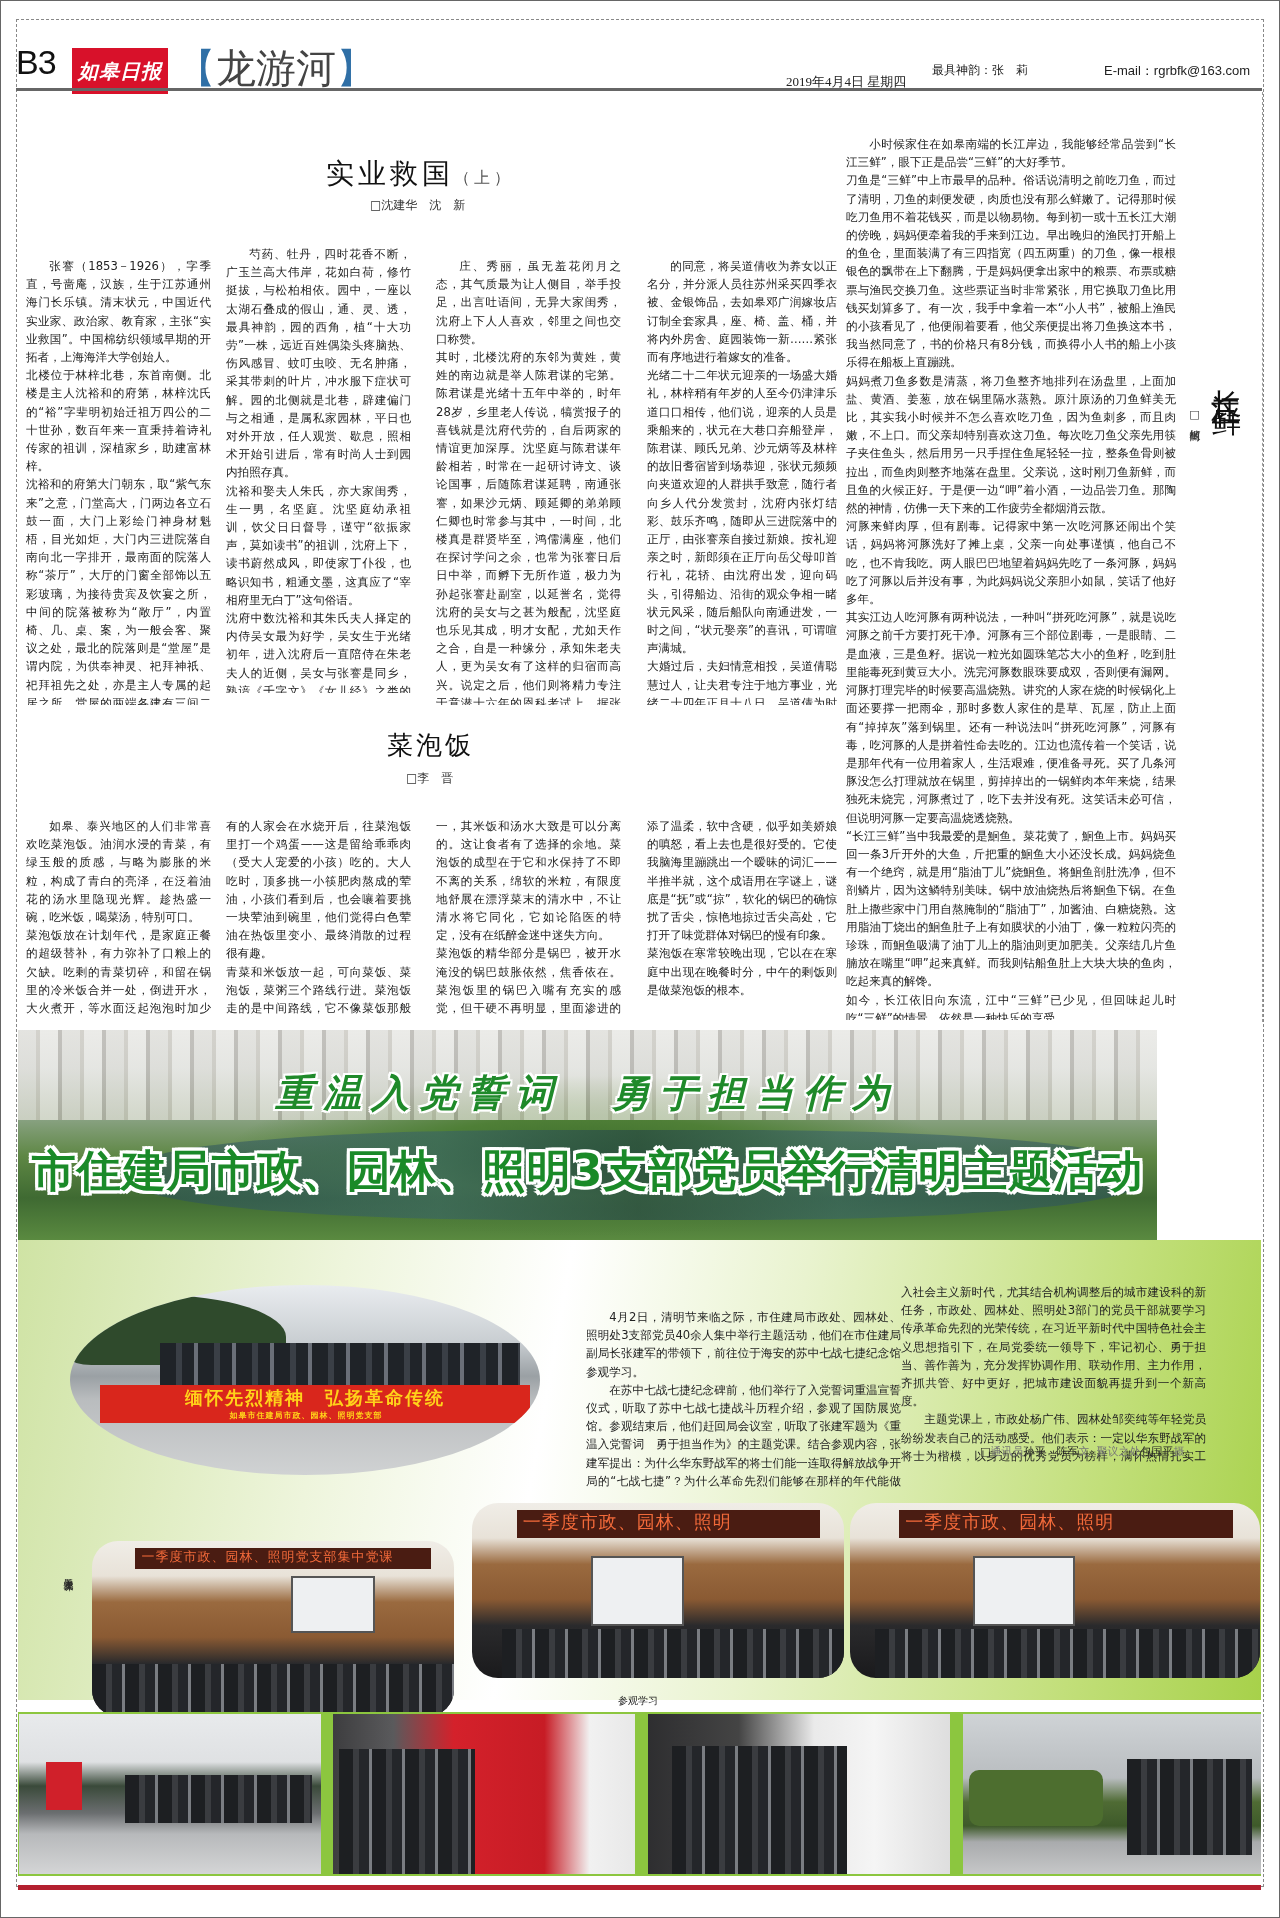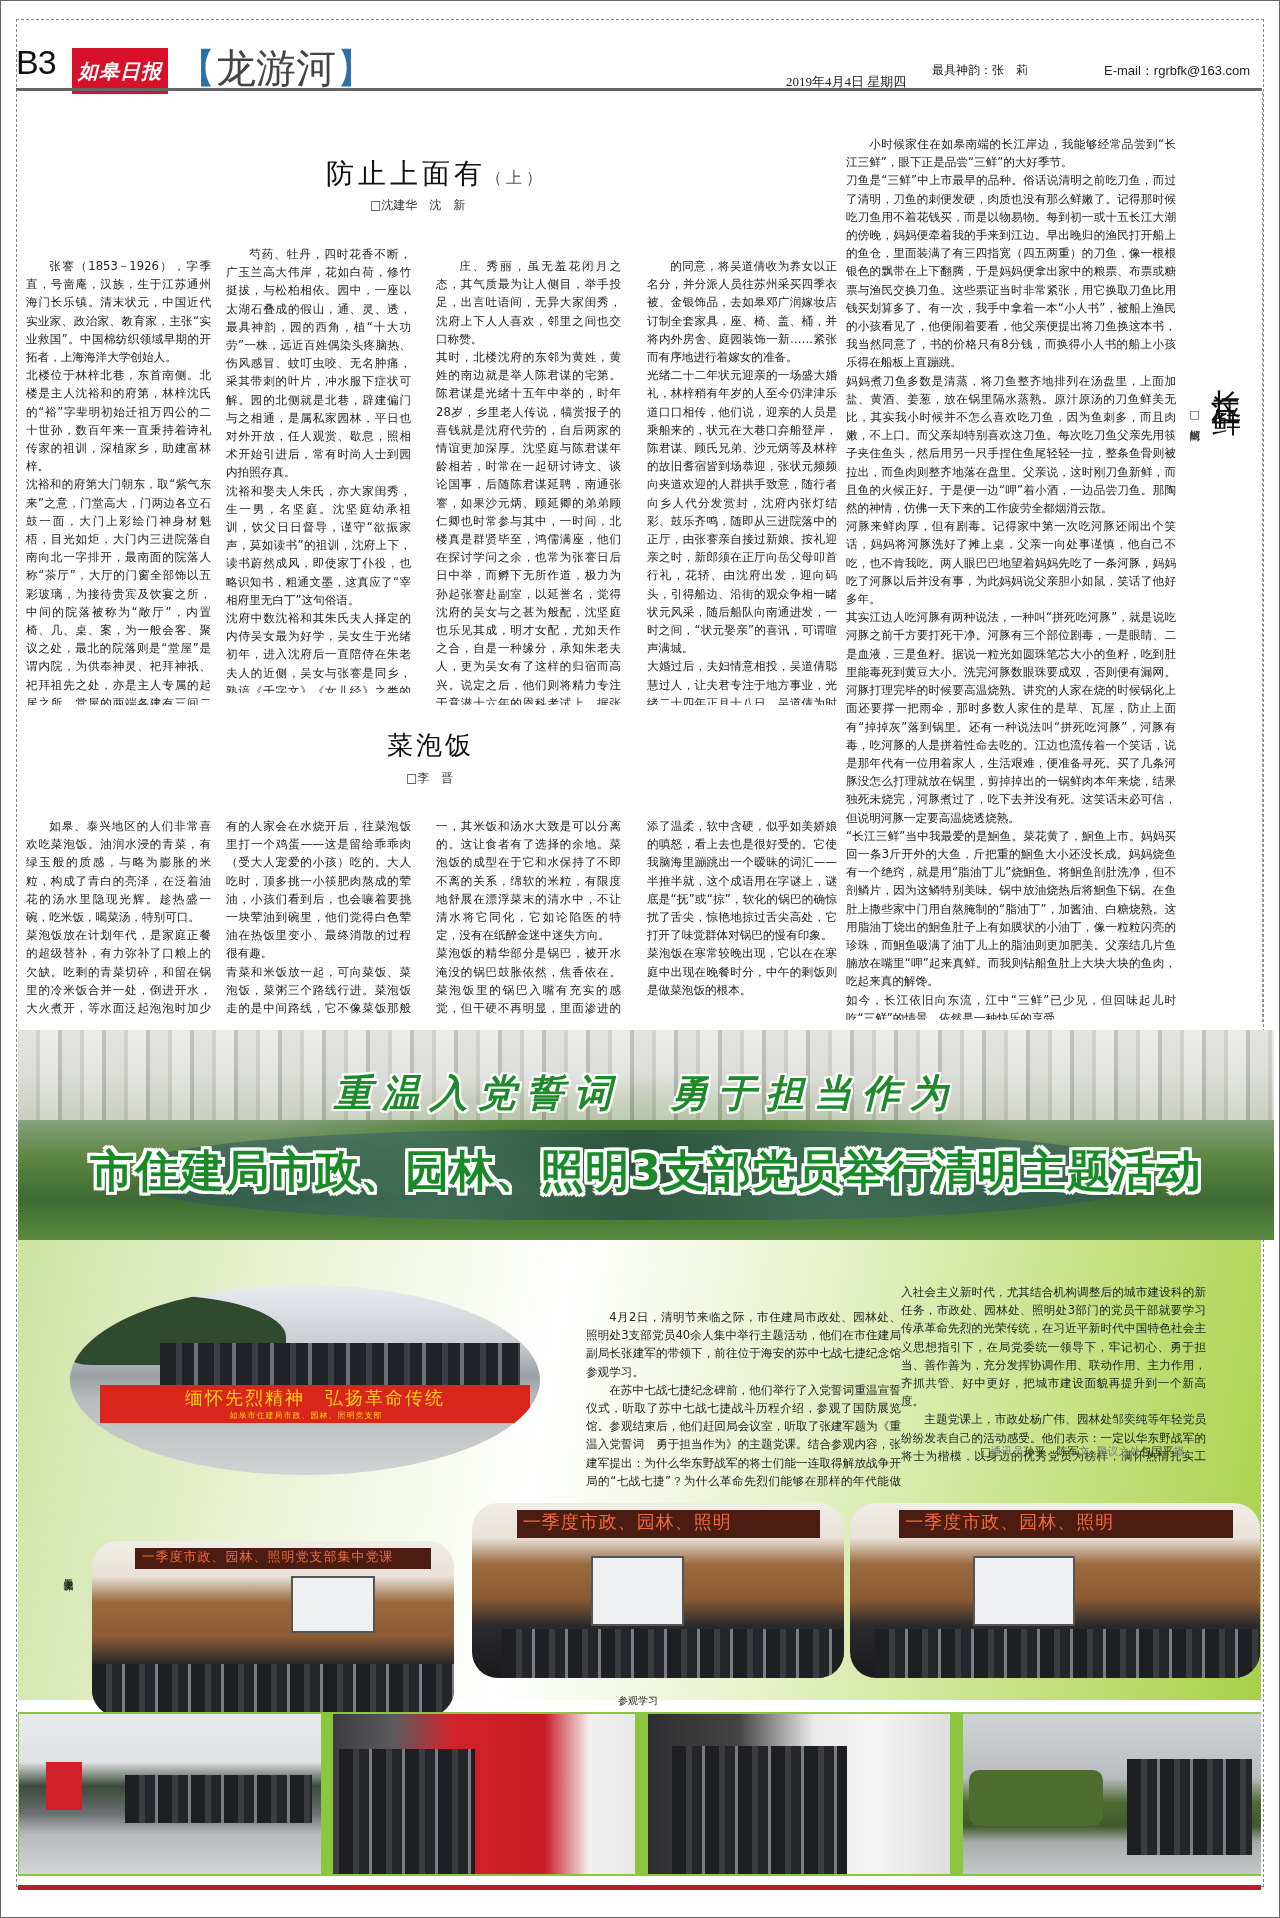--- a/index.html
+++ b/index.html
@@ -14,36 +14,36 @@
   .meta{position:absolute;top:52px;font-size:13px;color:#222;font-family:"Liberation Serif",serif;}
   .hrule{position:absolute;left:16px;top:88px;width:1246px;height:3px;background:#666;}
   .title{position:absolute;font-family:"DejaVu Serif",serif;color:#111;}
   .byline{position:absolute;font-size:12px;color:#333;}
   .col{position:absolute;font-size:11.6px;line-height:18.2px;color:#222;text-align:justify;overflow:hidden;}
   .col p{margin:0;text-indent:2em;}
   .vtitle{position:absolute;writing-mode:vertical-rl;font-family:"DejaVu Serif",serif;font-size:30px;letter-spacing:6px;color:#111;}
   .vbyline{position:absolute;writing-mode:vertical-rl;font-size:11px;color:#333;}
   .vsep{position:absolute;border-left:1px dashed #999;}
   
-  .banner{position:absolute;left:18px;top:1030px;width:1256px;height:210px;overflow:hidden;
+  .banner{position:absolute;left:18px;top:1030px;width:1139px;height:210px;overflow:hidden;
     background:
       radial-gradient(ellipse at 50% 60%, #3b6b2a 0%, #4f7f37 22%, transparent 45%),
       linear-gradient(180deg,#dfe6ea 0%,#c9d3d6 18%,#8ea58a 40%,#5e8744 60%,#3f6a32 80%,#5a8a40 100%);}
   .banner .water{position:absolute;left:120px;top:100px;width:1000px;height:90px;background:linear-gradient(90deg,#2b4f5c,#35606d 30%,#1f3d49 50%,#35606d 70%,#2b4f5c);opacity:.55;border-radius:40%;}
   .banner .bldgs{position:absolute;left:0;top:0;width:100%;height:90px;background:repeating-linear-gradient(90deg,#e6e3dc 0 18px,#cfcac0 18px 22px,#f1eee8 22px 40px,#b7b2aa 40px 44px);opacity:.7;}
   .slogan{position:absolute;left:0;width:100%;text-align:center;font-family:"DejaVu Serif",serif;font-style:italic;font-weight:bold;color:#1f8a2a;font-size:38px;letter-spacing:10px;top:38px;
     text-shadow:2px 0 #fff,-2px 0 #fff,0 2px #fff,0 -2px #fff,2px 2px #fff,-2px -2px #fff,2px -2px #fff,-2px 2px #fff;}
   .headline{position:absolute;left:0;width:100%;text-align:center;font-family:"DejaVu Sans",sans-serif;font-weight:bold;color:#1a8a28;font-size:44px;letter-spacing:1px;top:112px;
     text-shadow:3px 0 #fff,-3px 0 #fff,0 3px #fff,0 -3px #fff,3px 3px #fff,-3px -3px #fff,3px -3px #fff,-3px 3px #fff;}
   .greenbg{position:absolute;left:18px;top:1240px;width:1243px;height:460px;
     background:linear-gradient(100deg,#cfe3a4 0%,#eef5dc 25%,#ffffff 42%,#e9f3cf 60%,#c2df7a 85%,#a7d14a 100%);}
   .oval{position:absolute;left:70px;top:1285px;width:470px;height:190px;border-radius:50%;overflow:hidden;background:linear-gradient(180deg,#e9ecef 0%,#c9ced2 30%,#9aa0a4 48%,#b9bcbe 60%,#d0d2d3 100%);}
   .oval .trees{position:absolute;left:0;top:10px;width:46%;height:70px;background:#2f4a2c;border-radius:40% 60% 10% 10%;}
   .oval .people{position:absolute;left:90px;top:58px;width:360px;height:50px;background:repeating-linear-gradient(90deg,#1f2328 0 16px,#3a3f46 16px 22px,#202429 22px 34px,#6a6f78 34px 38px);}
-  .oval .redban{position:absolute;left:30px;top:100px;width:430px;height:38px;background:#d9261c;color:#ffd21a;font-weight:normal;font-size:18px;line-height:26px;text-align:center;letter-spacing:2px;}
+  .oval .redban{position:absolute;left:30px;top:100px;width:430px;height:38px;background:#d9261c;color:#ffd21a;font-weight:bold;font-size:18px;line-height:26px;text-align:center;letter-spacing:2px;}
   .oval .redban small{display:block;font-size:8px;line-height:10px;color:#ffd21a;padding-right:18px;letter-spacing:1px;}
   .photo{position:absolute;overflow:hidden;}
   .room{background:linear-gradient(180deg,#f0ede7 0%,#e8e2d8 20%,#9a6a3f 35%,#8a5a33 55%,#2a2a2c 70%,#1a1a1c 100%);border-radius:26px;}
   .room .screen{position:absolute;background:#eef0f2;border:2px solid #555;}
   .room .led{position:absolute;left:12%;top:4%;width:80%;height:12%;background:#4a1c12;color:#f26a3a;font-size:13px;line-height:18px;white-space:nowrap;overflow:hidden;padding-left:6px;letter-spacing:1px;}
   .outdoor{background:linear-gradient(180deg,#e8eaec 0%,#dfe1e3 30%,#3a4a3a 45%,#6b6e70 62%,#b7b9bb 75%,#d4d5d6 100%);}
   .redwall{background:linear-gradient(90deg,#3d3d3f 0%,#5a5a5c 20%,#d4212b 40%,#c71c25 70%,#f1f1f1 85%,#e8e8e8 100%);}
   .gallery{background:linear-gradient(90deg,#2e2e30 0%,#444 30%,#eaeaea 55%,#f5f5f5 75%,#dedede 100%);}
   .tank{background:linear-gradient(180deg,#cfd3d6 0%,#b9bdc0 40%,#4f6b34 55%,#3e5a2a 70%,#a9abad 80%,#c6c7c8 100%);}
   .crowd{position:absolute;background:repeating-linear-gradient(90deg,#1d1f22 0 14px,#3a3c40 14px 20px,#24262a 20px 30px,#7a7d82 30px 33px);}
@@ -68,21 +68,21 @@
   <div class="column-name">
     <span class="br">【</span><span>龙游河</span><span class="br">】</span>
   </div>
   <div class="meta" style="left:770px;top:40px;">2019年4月4日 星期四</div>
   <div class="meta" style="left:916px;top:29px;font-family:'DejaVu Sans',sans-serif;font-size:12px;">最具神韵：张　莉</div>
   <div class="meta" style="left:1088px;top:29px;font-family:'Liberation Sans',sans-serif;font-size:13px;">E-mail：rgrbfk@163.com</div>
 </div>
 <div class="hrule"></div>
 
 <div class="title" style="left:326px;top:155px;font-size:28px;letter-spacing:4px;">
-  <span>防止上面有</span><span style="font-size:16px;color:#555;">（上）</span>
+  <span>实业救国</span><span style="font-size:16px;color:#555;">（上）</span>
 </div>
 <div class="byline" style="left:370px;top:197px;">□沈建华　沈　新</div>
 
 <div class="col" style="left:26px;top:257px;width:185px;height:448px;">
     <p style="white-space:pre-line;">张謇（1853－1926），字季直，号啬庵，汉族，生于江苏通州海门长乐镇。清末状元，中国近代实业家、政治家、教育家，主张“实业救国”。中国棉纺织领域早期的开拓者，上海海洋大学创始人。
 北楼位于林梓北巷，东首南侧。北楼是主人沈裕和的府第，林梓沈氏的“裕”字辈明初始迁祖万四公的二十世孙，数百年来一直秉持着诗礼传家的祖训，深植家乡，助建富林梓。
 沈裕和的府第大门朝东，取“紫气东来”之意，门堂高大，门两边各立石鼓一面，大门上彩绘门神身材魁梧，目光如炬，大门内三进院落自南向北一字排开，最南面的院落人称“茶厅”，大厅的门窗全部饰以五彩玻璃，为接待贵宾及饮宴之所，中间的院落被称为“敞厅”，内置椅、几、桌、案，为一般会客、聚议之处，最北的院落则是“堂屋”是谓内院，为供奉神灵、祀拜神祇、祀拜祖先之处，亦是主人专属的起居之所。堂屋的两端各建有三间二层楼房，因此林梓旧街依北巷，乡人遂称此楼为“北楼”，以后，则以“北楼”为沈府的代称。据传，此府第落成于清朝乾嘉时期，及至道光年间，新至完善，并在堂屋的两侧辟建花园一座，遍植梅、菊、</p>
   </div>
 <div class="col" style="left:226px;top:245px;width:185px;height:448px;">
     <p style="white-space:pre-line;">芍药、牡丹，四时花香不断，广玉兰高大伟岸，花如白荷，修竹挺拔，与松柏相依。园中，一座以太湖石叠成的假山，通、灵、透，最具神韵，园的西角，植“十大功劳”一株，远近百姓偶染头疼脑热、伤风感冒、蚊叮虫咬、无名肿痛，采其带刺的叶片，冲水服下症状可解。园的北侧就是北巷，辟建偏门与之相通，是属私家园林，平日也对外开放，任人观赏、歇息，照相术开始引进后，常有时尚人士到园内拍照存真。

